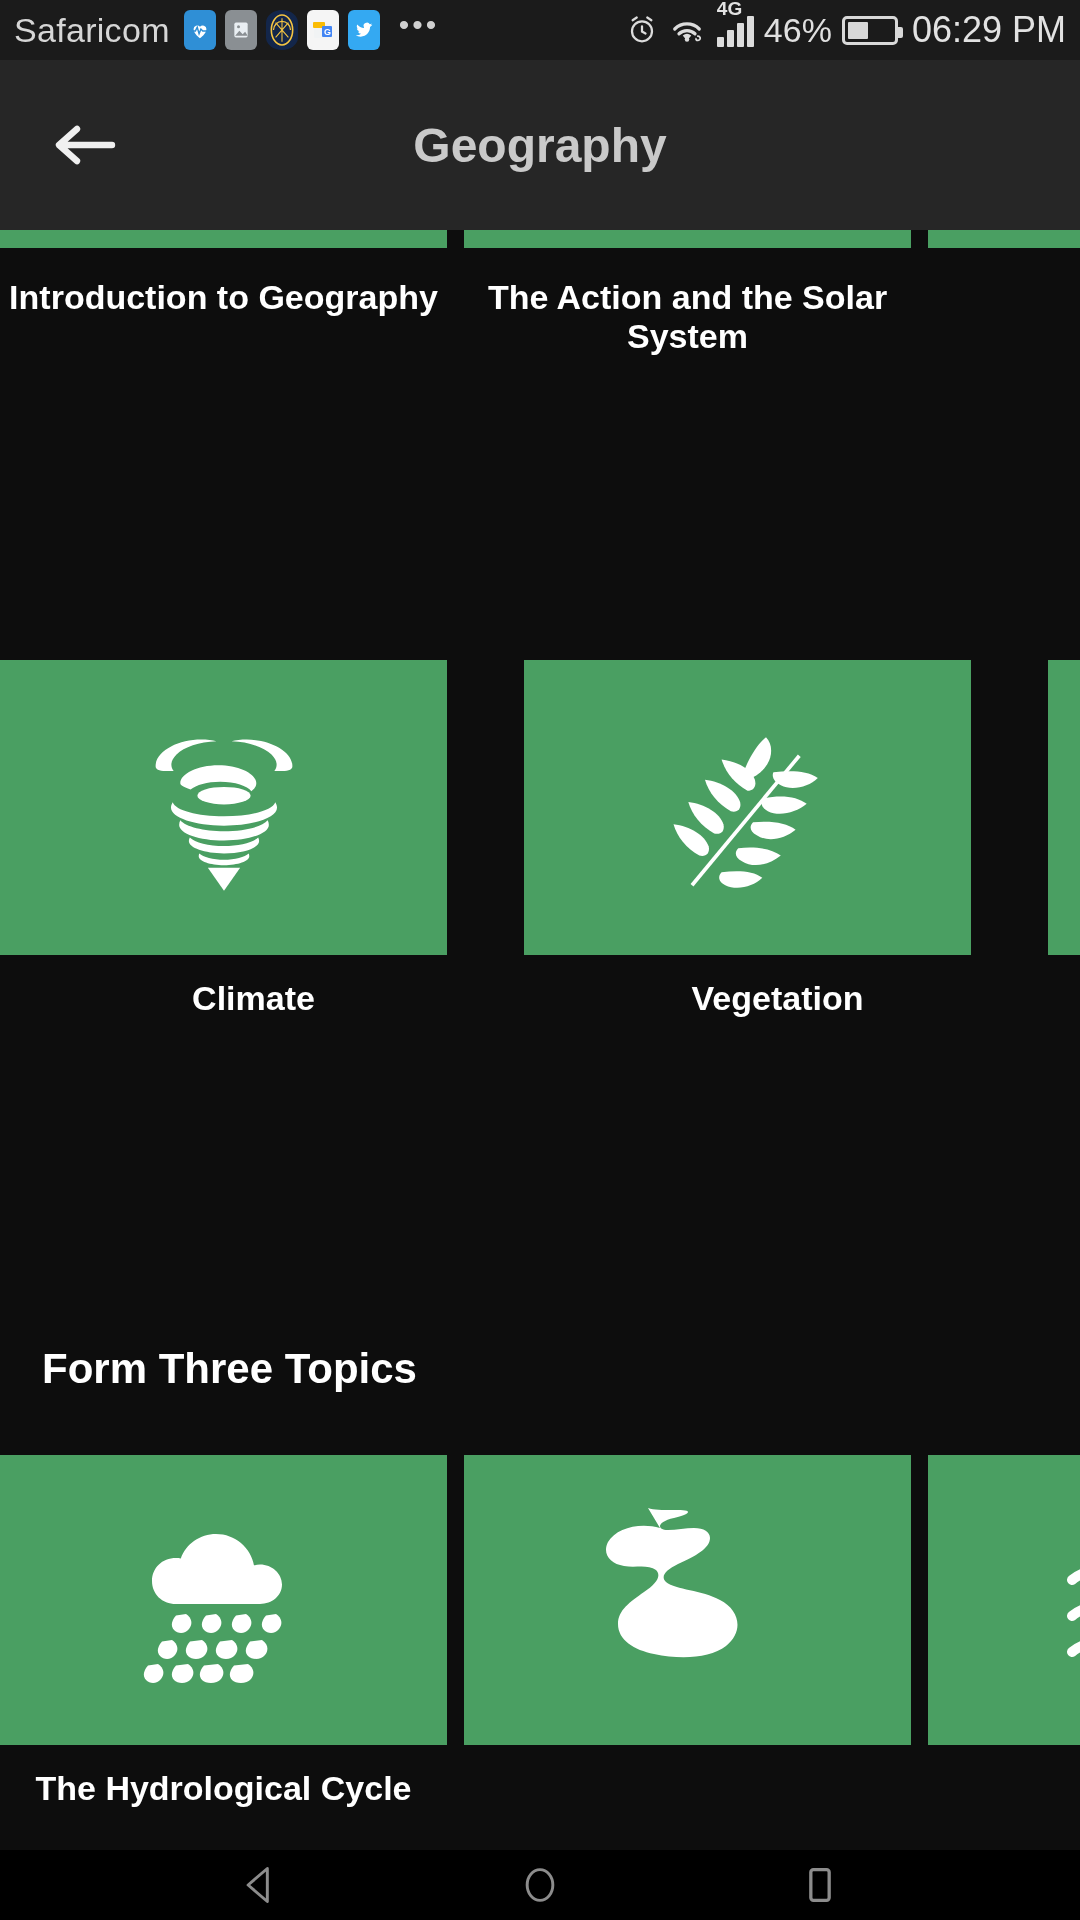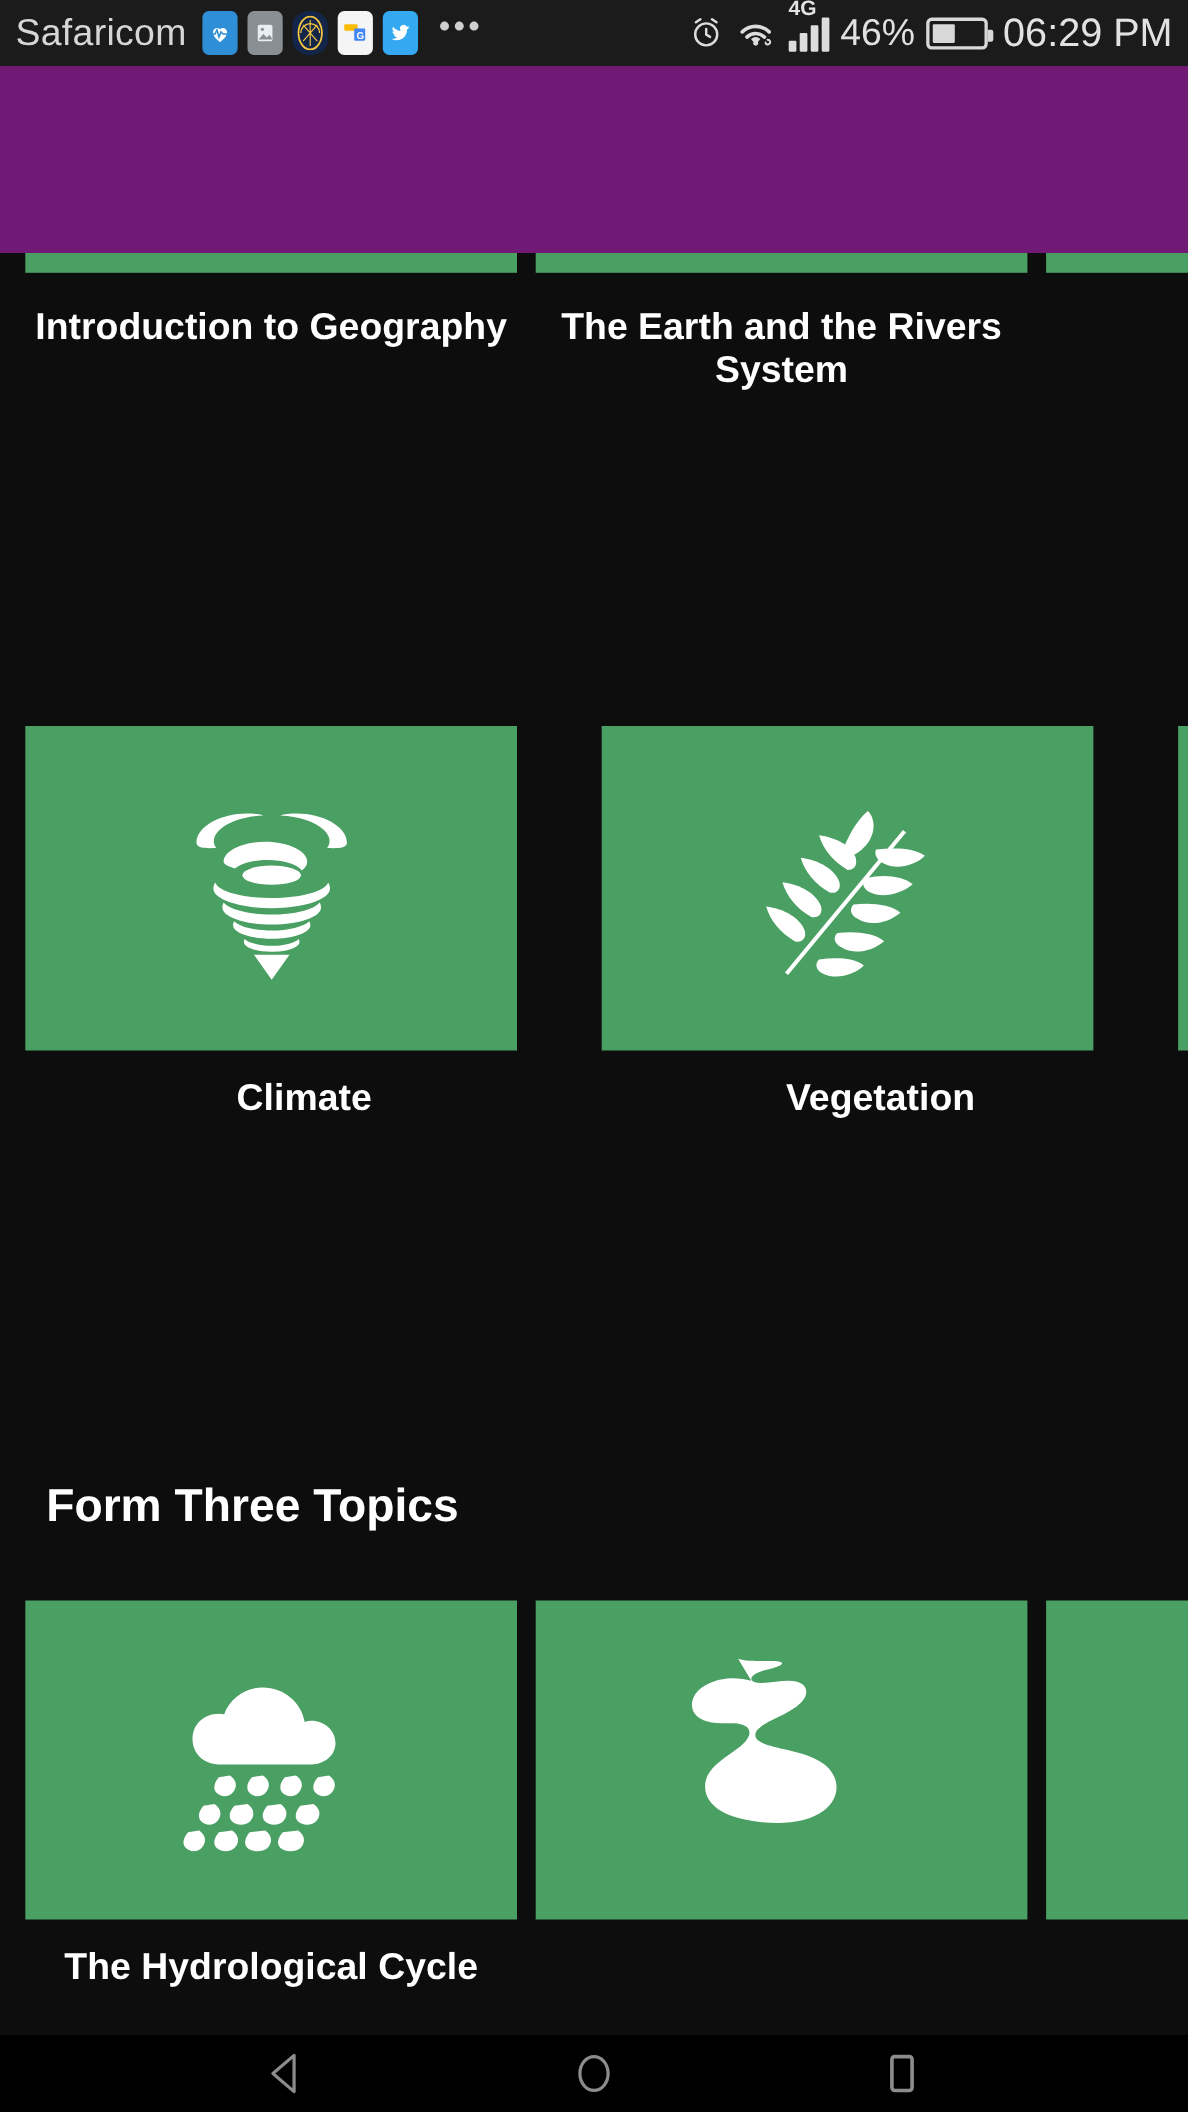--- a/index.html
+++ b/index.html
@@ -54,21 +54,21 @@
   .apptitle{ position:absolute; left:0; width:1080px; text-align:center;
              font-size:48px; font-weight:bold; color:#c9c9c9; pointer-events:none;}
 
   
   .content{ position:absolute; top:230px; left:0; width:1080px;
             height:1620px; background:#0d0d0d; overflow:hidden; }
 
   .sec-title{ font-size:42px; font-weight:bold; color:#fff;
               padding-left:42px; }
 
-  .row{ display:flex; gap:17px; padding-left:23px; }
+  .row{ display:flex; gap:17px; }
   .card{ flex:0 0 auto; }
   .tile{
     background:#4a9f62; display:flex; align-items:center; justify-content:center;
   }
   .cardlabel{
     color:#ffffff; font-size:34px; font-weight:bold; text-align:center;
     margin-top:24px; line-height:1.15;
   }
 
   
@@ -168,34 +168,42 @@
         <span class="bar b4"></span>
       </div>
       <div class="pct">46%</div>
       <div class="battery">
         <div class="fill" style="width:46%"></div>
       </div>
       <div class="clock">06:29 PM</div>
     </div>
   </div>
 
+  <div class="appbar">
+    <div class="backbtn">
+      <svg width="66" height="48" viewBox="0 0 33 24">
+        <path d="M12.5 4L3.5 12l9 8M3.8 12H30" stroke="#f0f0f0" stroke-width="3.2" fill="none" stroke-linecap="round" stroke-linejoin="round"></path>
+      </svg>
+    </div>
+    <div class="apptitle">Geography</div>
+  </div>
 
   <div class="content">
 
     <div class="sec-one">
       <div class="row row-one">
 
         <div class="card">
           <div class="tile" style="background: rgb(74, 159, 98);"></div>
           <div class="cardlabel">Introduction to Geography</div>
         </div>
 
         <div class="card">
           <div class="tile" style="background: rgb(74, 159, 98);"></div>
-          <div class="cardlabel">The Earth and the Rivers System</div>
+          <div class="cardlabel">The Action and the Solar System</div>
         </div>
 
         <div class="card">
           <div class="tile" style="background: rgb(74, 159, 98);"></div>
           <div class="cardlabel">Maps</div>
         </div>
 
       </div>
     </div>
 

